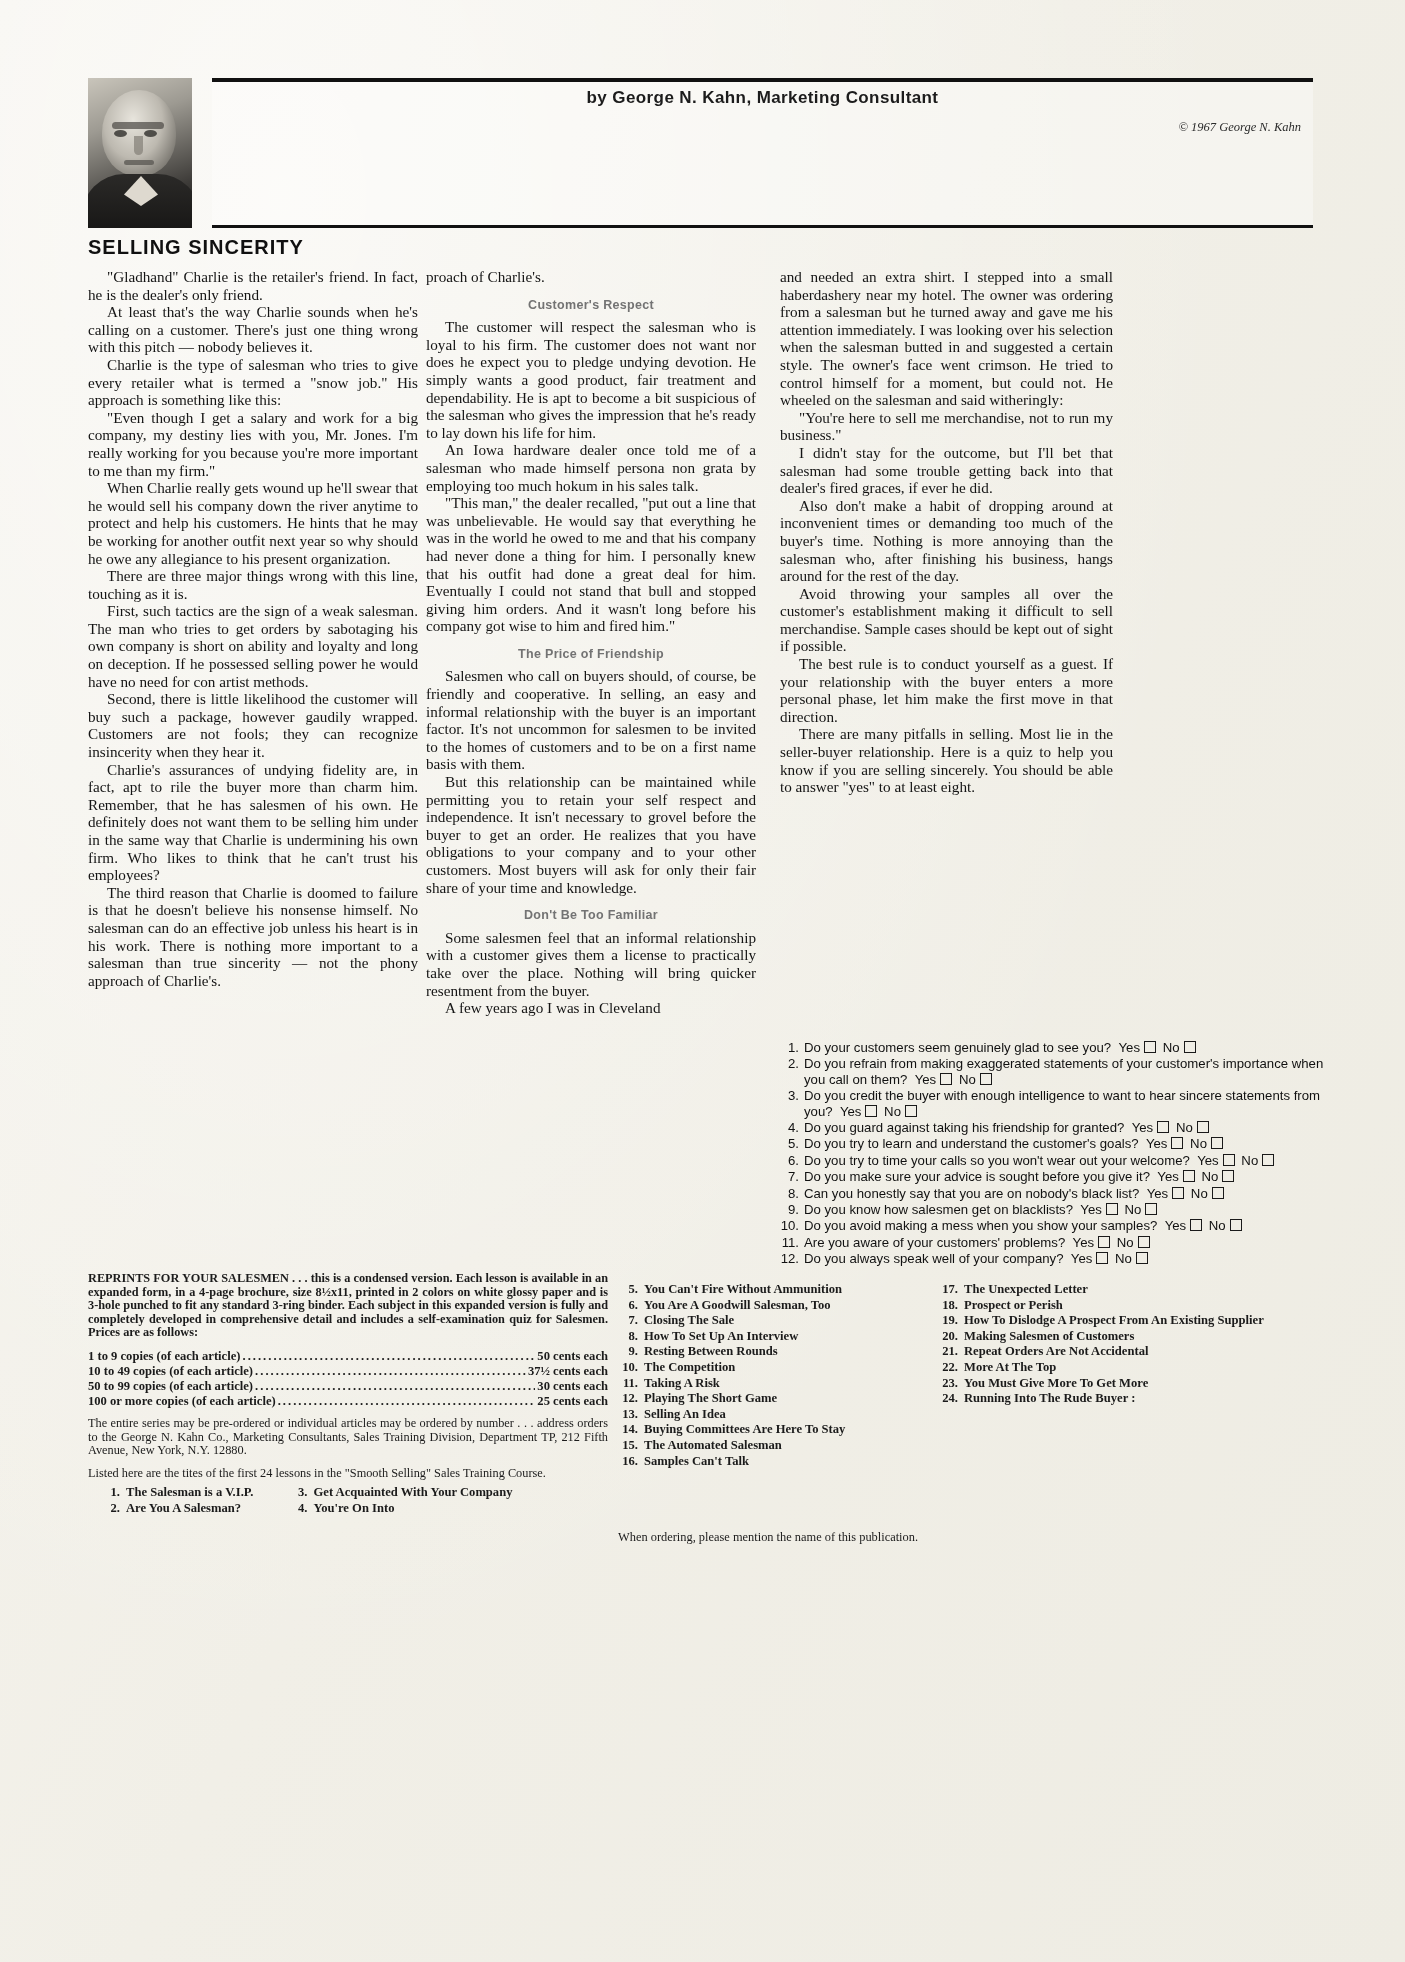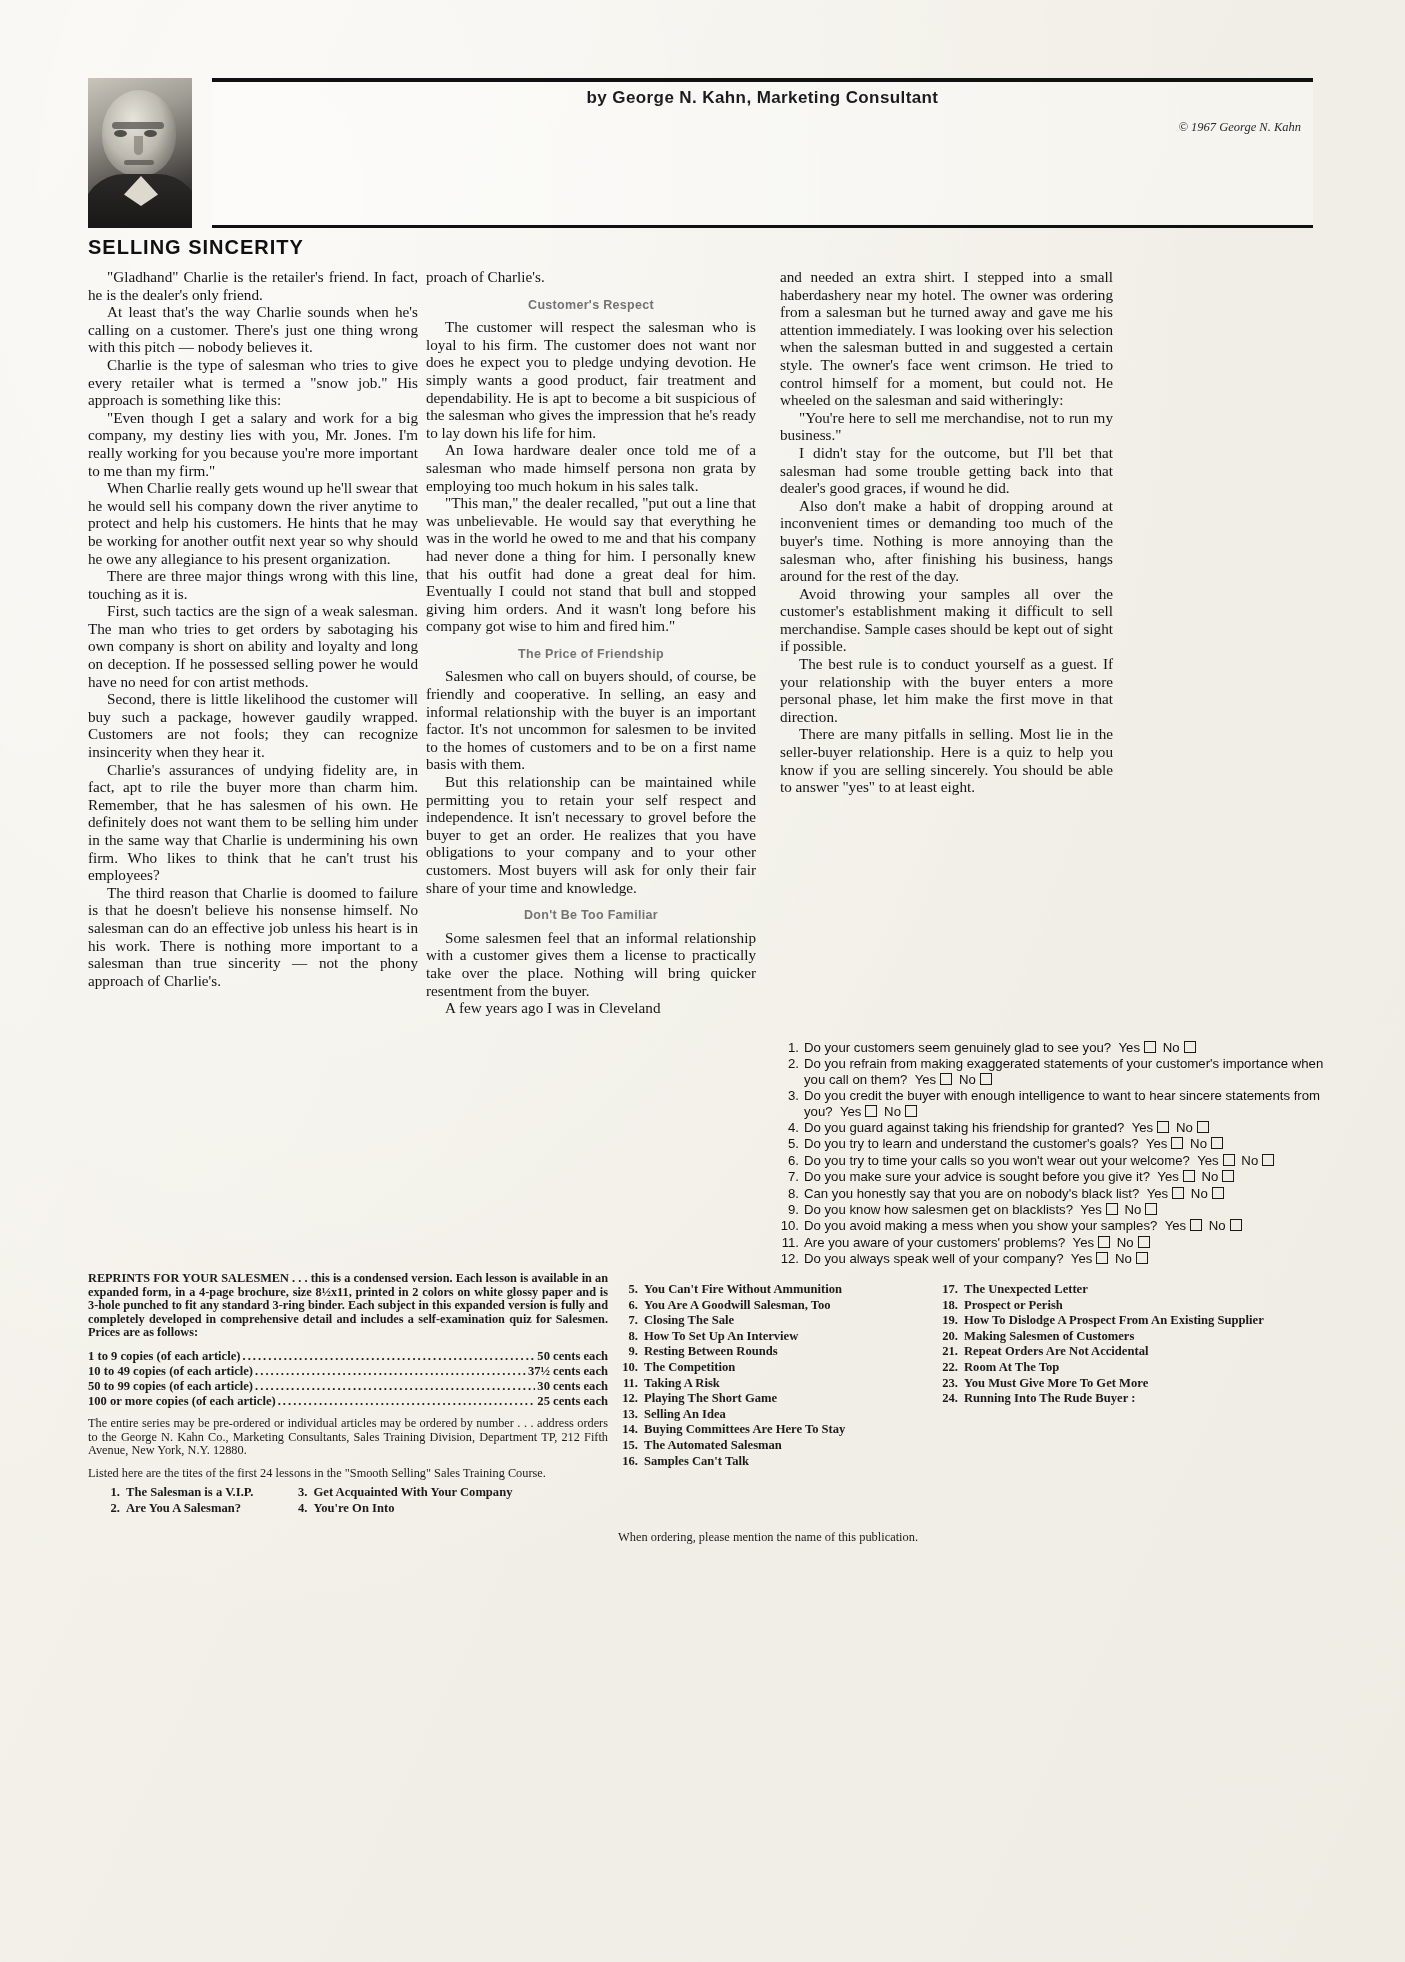--- a/index.html
+++ b/index.html
@@ -230,21 +230,21 @@
         <p>Salesmen who call on buyers should, of course, be friendly and cooperative. In selling, an easy and informal relationship with the buyer is an important factor. It's not uncommon for salesmen to be invited to the homes of customers and to be on a first name basis with them.</p>
         <p>But this relationship can be maintained while permitting you to retain your self respect and independence. It isn't necessary to grovel before the buyer to get an order. He realizes that you have obligations to your company and to your other customers. Most buyers will ask for only their fair share of your time and knowledge.</p>
         <div class="subhead">Don't Be Too Familiar</div>
         <p>Some salesmen feel that an informal relationship with a customer gives them a license to practically take over the place. Nothing will bring quicker resentment from the buyer.</p>
         <p>A few years ago I was in Cleveland</p>
       </div>
 
       <div class="col c3">
         <p style="text-indent:0">and needed an extra shirt. I stepped into a small haberdashery near my hotel. The owner was ordering from a salesman but he turned away and gave me his attention immediately. I was looking over his selection when the salesman butted in and suggested a certain style. The owner's face went crimson. He tried to control himself for a moment, but could not. He wheeled on the salesman and said witheringly:</p>
         <p>"You're here to sell me merchandise, not to run my business."</p>
-        <p>I didn't stay for the outcome, but I'll bet that salesman had some trouble getting back into that dealer's good graces, if wound he did.</p>
+        <p>I didn't stay for the outcome, but I'll bet that salesman had some trouble getting back into that dealer's fired graces, if ever he did.</p>
         <p>Also don't make a habit of dropping around at inconvenient times or demanding too much of the buyer's time. Nothing is more annoying than the salesman who, after finishing his business, hangs around for the rest of the day.</p>
         <p>Avoid throwing your samples all over the customer's establishment making it difficult to sell merchandise. Sample cases should be kept out of sight if possible.</p>
         <p>The best rule is to conduct yourself as a guest. If your relationship with the buyer enters a more personal phase, let him make the first move in that direction.</p>
         <p>There are many pitfalls in selling. Most lie in the seller-buyer relationship. Here is a quiz to help you know if you are selling sincerely. You should be able to answer "yes" to at least eight.</p>
       </div>
     </div>
 
     <div class="quiz" id="quiz-host">
         <div class="qitem">
           <div class="qnum">1.</div>
@@ -422,21 +422,21 @@
             <li>
               <span class="n">20.</span>
               <span class="t">Making Salesmen of Customers</span>
             </li>
             <li>
               <span class="n">21.</span>
               <span class="t">Repeat Orders Are Not Accidental</span>
             </li>
             <li>
               <span class="n">22.</span>
-              <span class="t">Room At The Top</span>
+              <span class="t">More At The Top</span>
             </li>
             <li>
               <span class="n">23.</span>
               <span class="t">You Must Give More To Get More</span>
             </li>
             <li>
               <span class="n">24.</span>
               <span class="t">Running Into The Rude Buyer :</span>
             </li>
           </ol>

